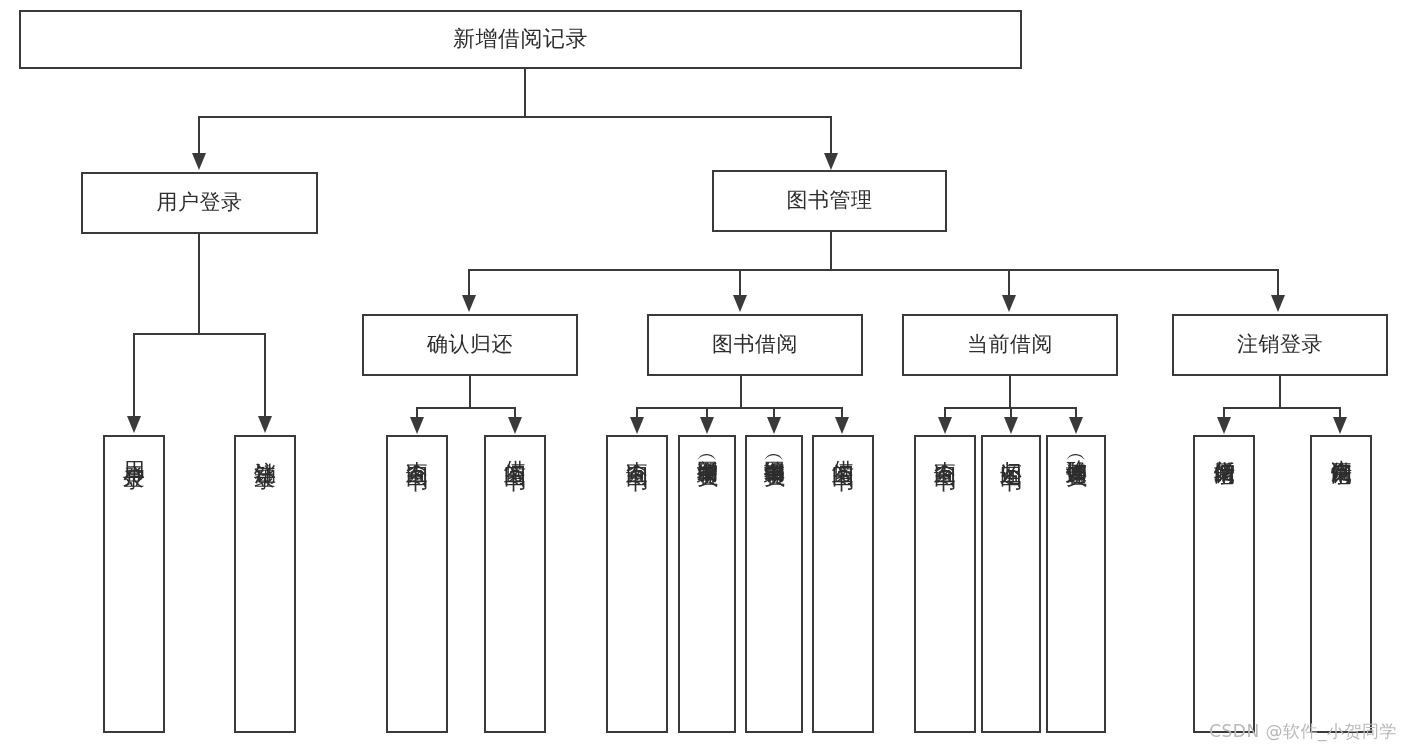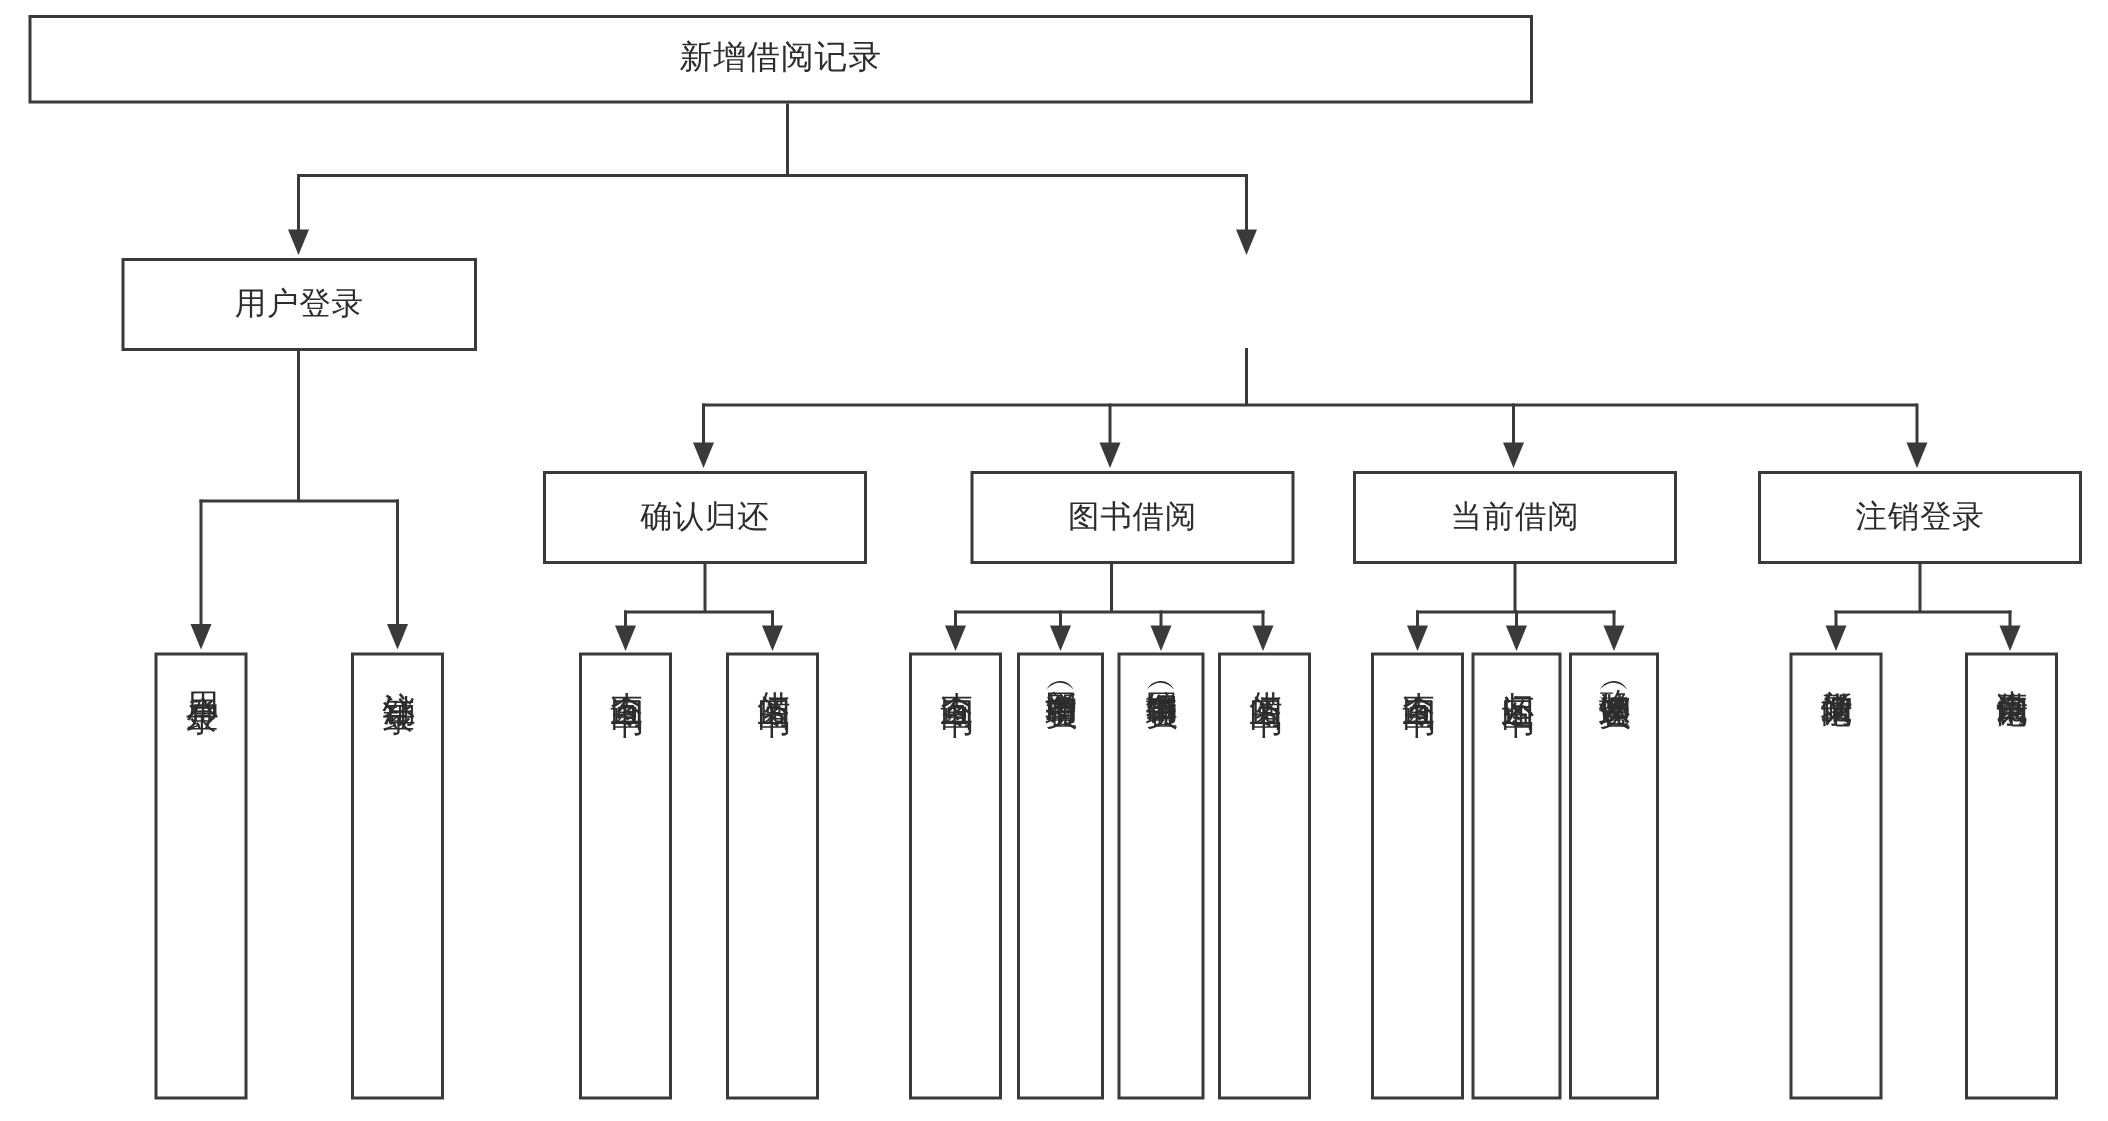--- a/index.html
+++ b/index.html
@@ -93,20 +93,23 @@
   <div class="edge h" style="left:198px;top:116px;width:634px;height:2px;"></div>
 
   <div class="edge v" style="left:198px;top:116px;width:2px;height:40px;"></div>
   <div class="arrow" style="left:192px;top:153px;"></div>
   <div class="edge v" style="left:830px;top:116px;width:2px;height:40px;"></div>
   <div class="arrow" style="left:824px;top:153px;"></div>
 
   <div class="node h" style="left:81px;top:172px;width:237px;height:62px;">
     <span class="lbl">用户登录</span>
   </div>
+  <div class="node h" style="left:712px;top:170px;width:235px;height:62px;">
+    <span class="lbl">图书管理</span>
+  </div>
 
   <div class="edge v" style="left:198px;top:234px;width:2px;height:100px;"></div>
   <div class="edge h" style="left:133px;top:333px;width:133px;height:2px;"></div>
   <div class="edge v" style="left:133px;top:333px;width:2px;height:85px;"></div>
   <div class="arrow" style="left:127px;top:416px;"></div>
   <div class="edge v" style="left:264px;top:333px;width:2px;height:85px;"></div>
   <div class="arrow" style="left:258px;top:416px;"></div>
 
   <div class="edge v" style="left:830px;top:232px;width:2px;height:38px;"></div>
   <div class="edge h" style="left:468px;top:269px;width:810px;height:2px;"></div>
@@ -203,14 +206,15 @@
     <span class="lbl">确认归还（管理员）</span>
   </div>
 
   <div class="node v tight" style="left:1193px;top:435px;width:62px;height:298px;">
     <span class="lbl">新增借阅记录</span>
   </div>
   <div class="node v tight" style="left:1310px;top:435px;width:62px;height:298px;">
     <span class="lbl">查询借阅记录</span>
   </div>
 
+  <div id="watermark">CSDN @软件_小贺同学</div>
 
 </div>
 
 </body></html>

